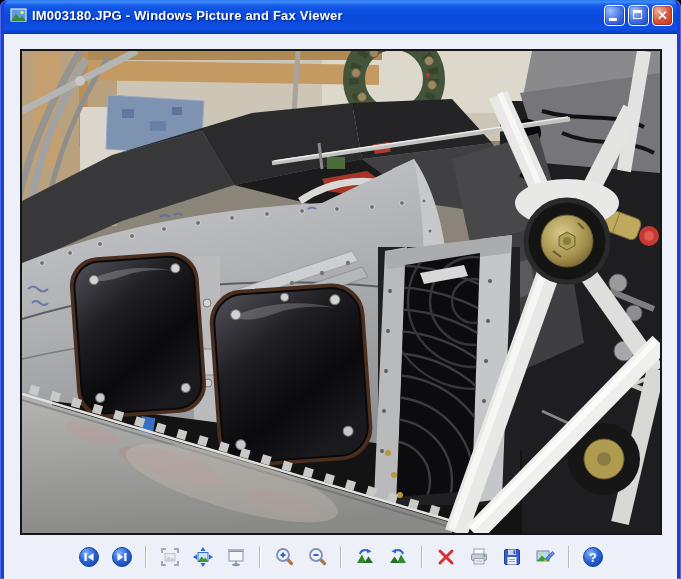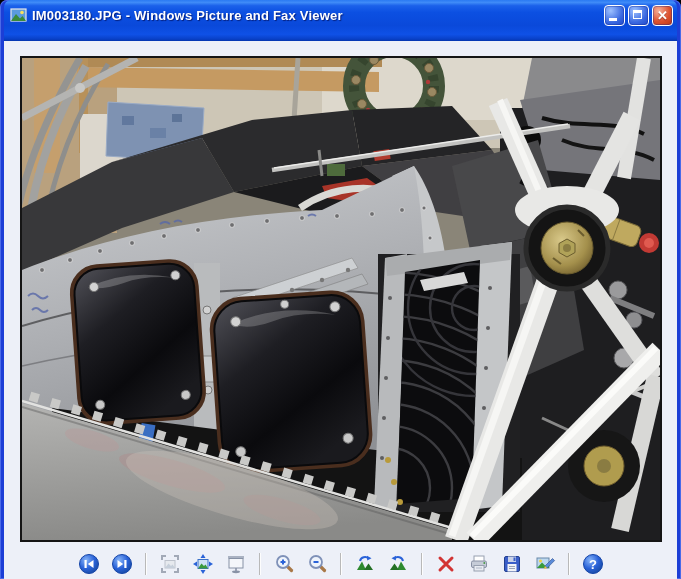--- a/index.html
+++ b/index.html
@@ -1,20 +1,20 @@
 <!DOCTYPE html>
 <html><head>
 <meta charset="utf-8">
 <style>
   html,body{margin:0;padding:0;width:681px;height:579px;overflow:hidden;
     font-family:"Liberation Sans",sans-serif;background:#000;}
   .window{position:relative;width:681px;height:579px;box-sizing:border-box;
     background:#1c3ed6;padding:0 4px 4px;border-radius:7px 7px 0 0;
     box-shadow:inset 0 0 0 1px #4a6ae8;}
-  .titlebar{height:30px;display:flex;align-items:center;padding:0 2px 11px 4px;
+  .titlebar{height:30px;display:flex;align-items:center;padding:0 2px 4px 4px;
     border-radius:7px 7px 0 0;
     background:linear-gradient(180deg,#2a7af2 0%,#3f8bf8 6%,#1b61ea 14%,#0c50e2 30%,#0a49da 62%,#0f51e6 84%,#0941c8 95%,#0536ae 100%);}
   .title-icon{width:17px;height:16px;margin:0 5px 0 2px;flex:0 0 auto;}
   .title-text{color:#fff;font-weight:bold;font-size:13px;letter-spacing:.2px;
     text-shadow:1px 1px 1px rgba(0,0,60,.6);flex:1;white-space:nowrap;overflow:hidden;}
   .controls{display:flex;gap:3px;margin-right:2px;}
   .wbtn{width:21px;height:21px;border:1px solid #fff;border-radius:4px;padding:0;
     position:relative;cursor:default;
     box-shadow:inset 0 0 0 1px rgba(20,40,140,.35);}
   .wbtn.blue{background:radial-gradient(circle at 30% 25%,#9cc0ff,#3b69e0 60%,#1d46c8);}

